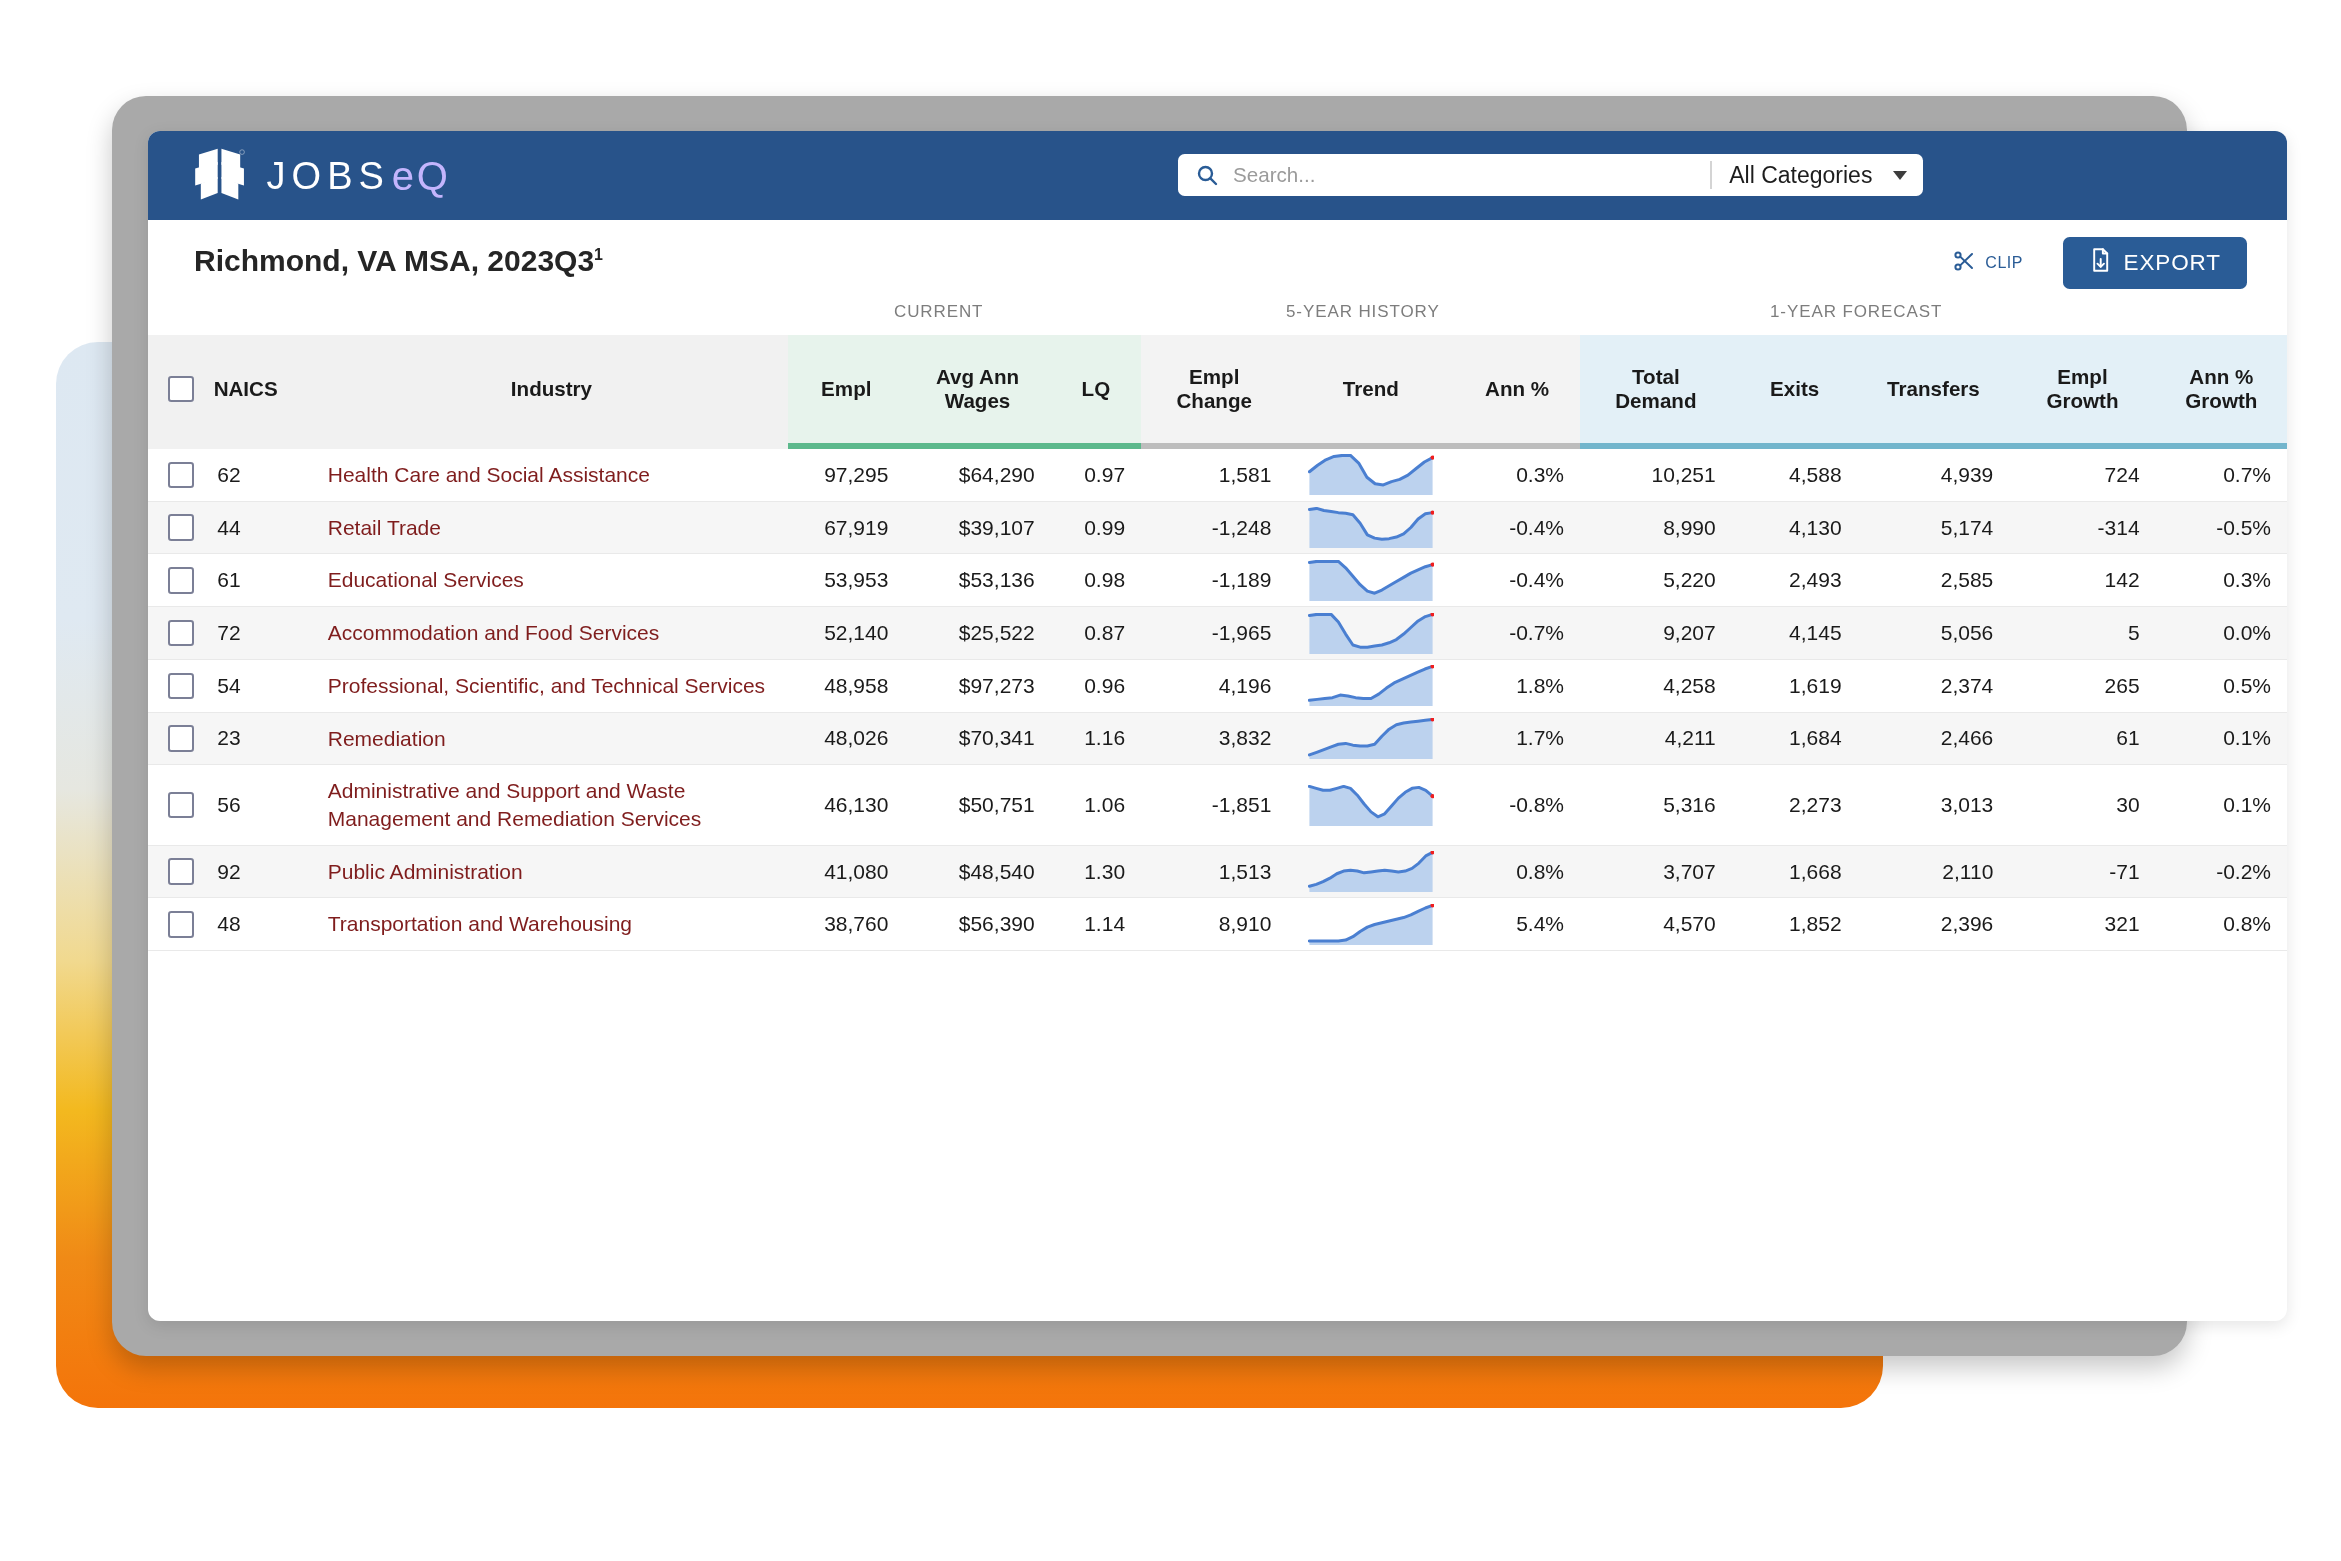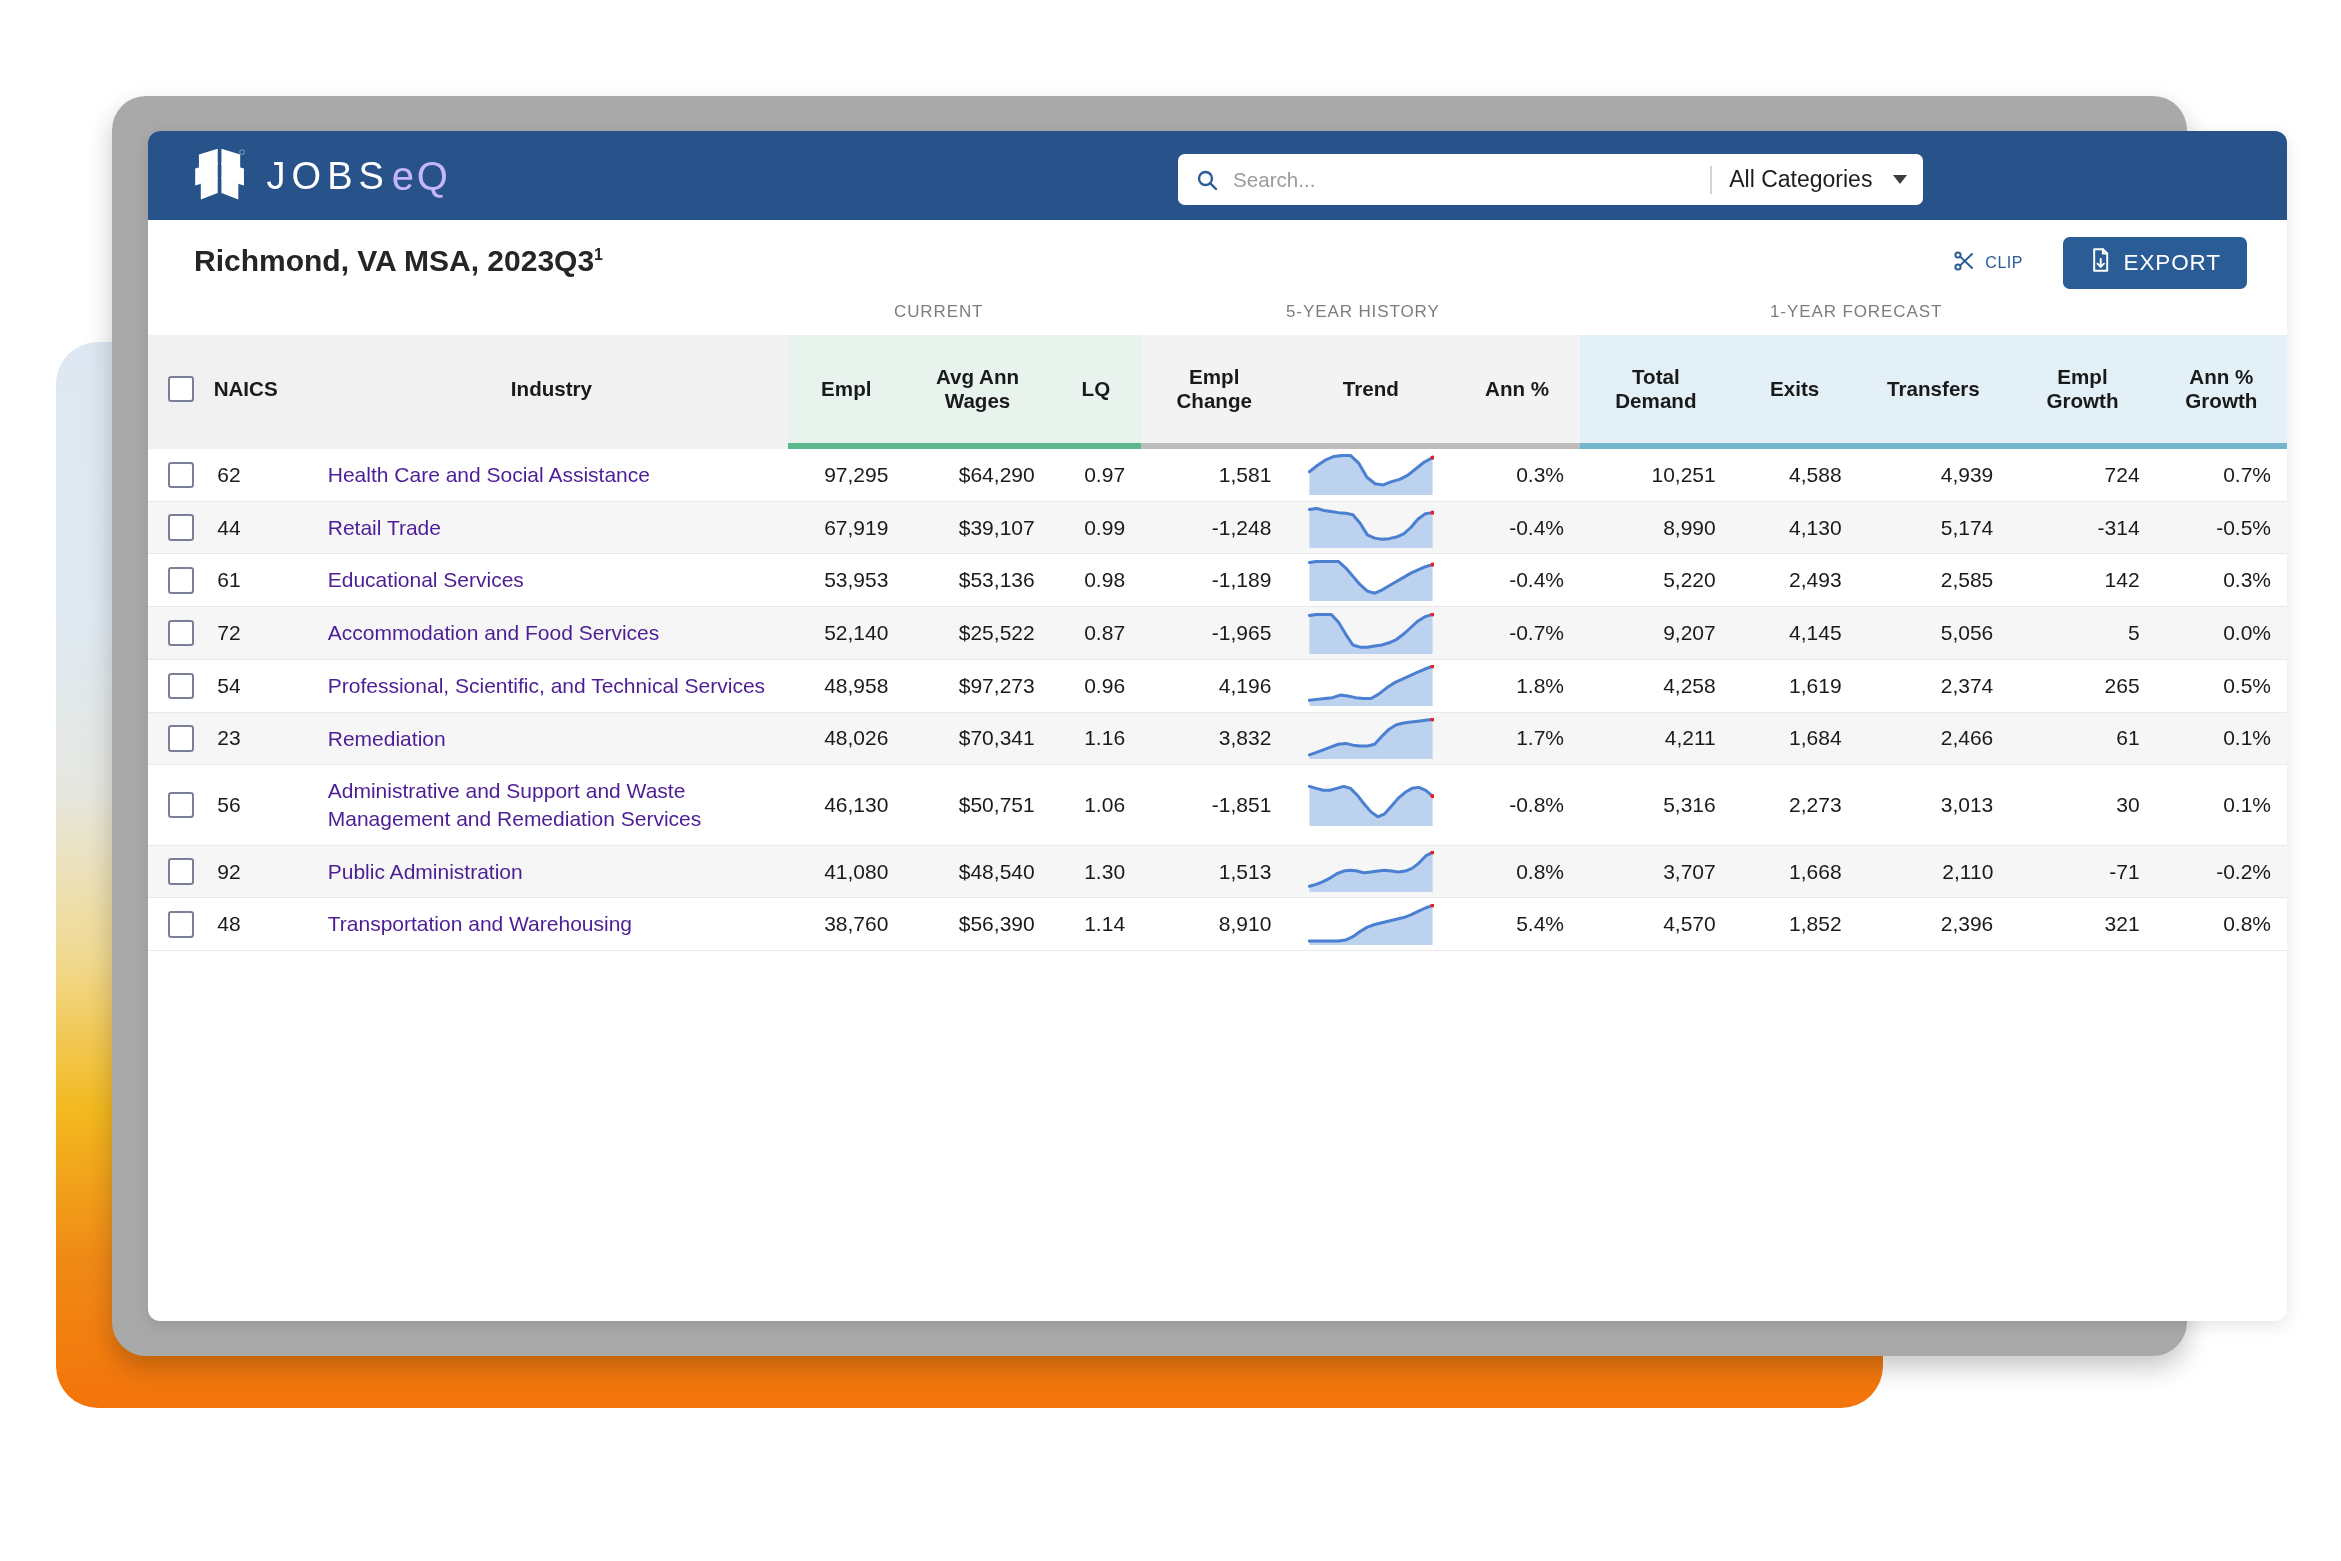--- a/index.html
+++ b/index.html
@@ -37,21 +37,21 @@
     display:flex;align-items:center;
   }
   .brand{display:flex;align-items:center;margin-left:47px;}
   .logo-mark{position:relative;width:51px;height:60px;margin-right:20.6px;}
   .logo-mark svg{display:block;width:51px;height:60px;}
   .brand-text{display:flex;align-items:center;}
   .brand-jobs{color:#ffffff;font-size:38px;letter-spacing:6px;font-weight:400;line-height:1;}
   .brand-eq{color:#c4b5fd;font-size:40px;letter-spacing:2.8px;font-weight:400;line-height:1;margin-left:1.9px;}
 
   .searchwrap{
-    position:absolute;left:1030px;top:23px;width:745px;height:51px;
+    position:absolute;left:1030px;top:23px;width:745px;height:42px;
     background:#ffffff;border-radius:6.6px;display:flex;align-items:center;
   }
   .search-icon{margin-left:17px;margin-right:12px;display:flex;align-items:center;}
   .search-input{
     flex:1;border:none;outline:none;font-size:20.6px;color:#222;
     font-family:"Liberation Sans","DejaVu Sans",sans-serif;background:transparent;
   }
   .search-input::placeholder{color:#9b9b9b;}
   .search-divider{width:1.4px;height:28px;background:#d4d4d4;margin:0 3.7px;}
   .cat-select{
@@ -107,21 +107,21 @@
 
   tbody td{
     font-size:21px;color:#1a1a1a;padding:12px 0;border-bottom:0.9px solid #e9e9e9;
     vertical-align:middle;
   }
   tbody tr.odd td{background:#ffffff;}
   tbody tr.even td{background:#f6f6f6;}
   td.num{text-align:right;padding-right:16px;}
   td.naics{text-align:left;padding-left:3.7px;}
   td.industry{text-align:left;padding-left:13px;padding-right:13px;}
-  .ind-link{color:#4c1d95;text-decoration:none;line-height:1.32;display:inline-block;}
+  .ind-link{color:#7f1d1d;text-decoration:none;line-height:1.32;display:inline-block;}
   td.ck{text-align:center;width:61px;}
   td.trend{padding:0;text-align:center;}
 
   .cb{
     display:inline-block;width:22.5px;height:22.5px;border:2.3px solid #7b7f96;
     border-radius:3.3px;background:#fff;cursor:pointer;vertical-align:middle;
   }
   .cb-head{width:22.5px;height:22.5px;}
 
   .spark{display:block;margin:0 auto;width:126px;height:41px;}

